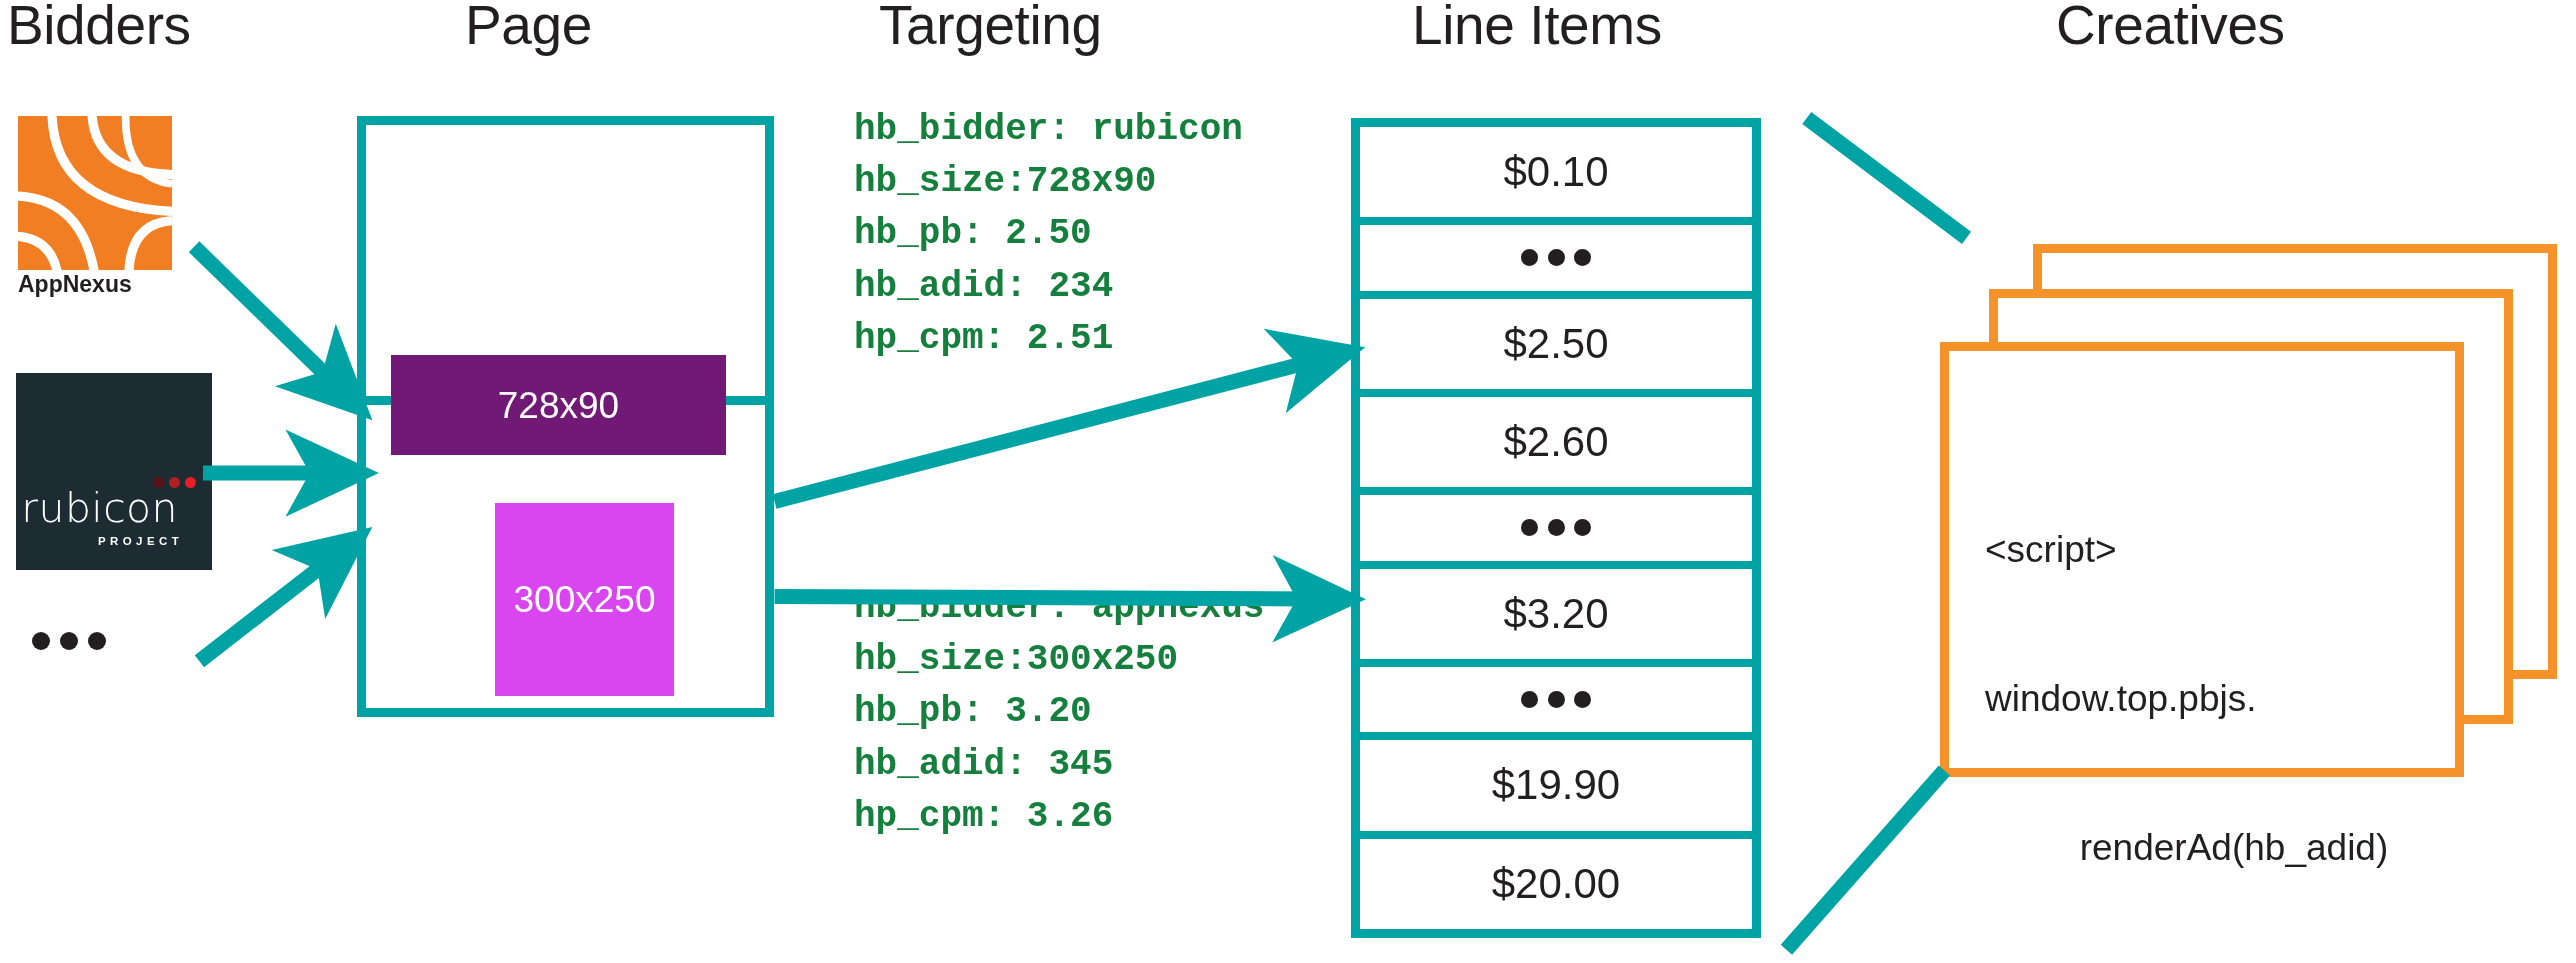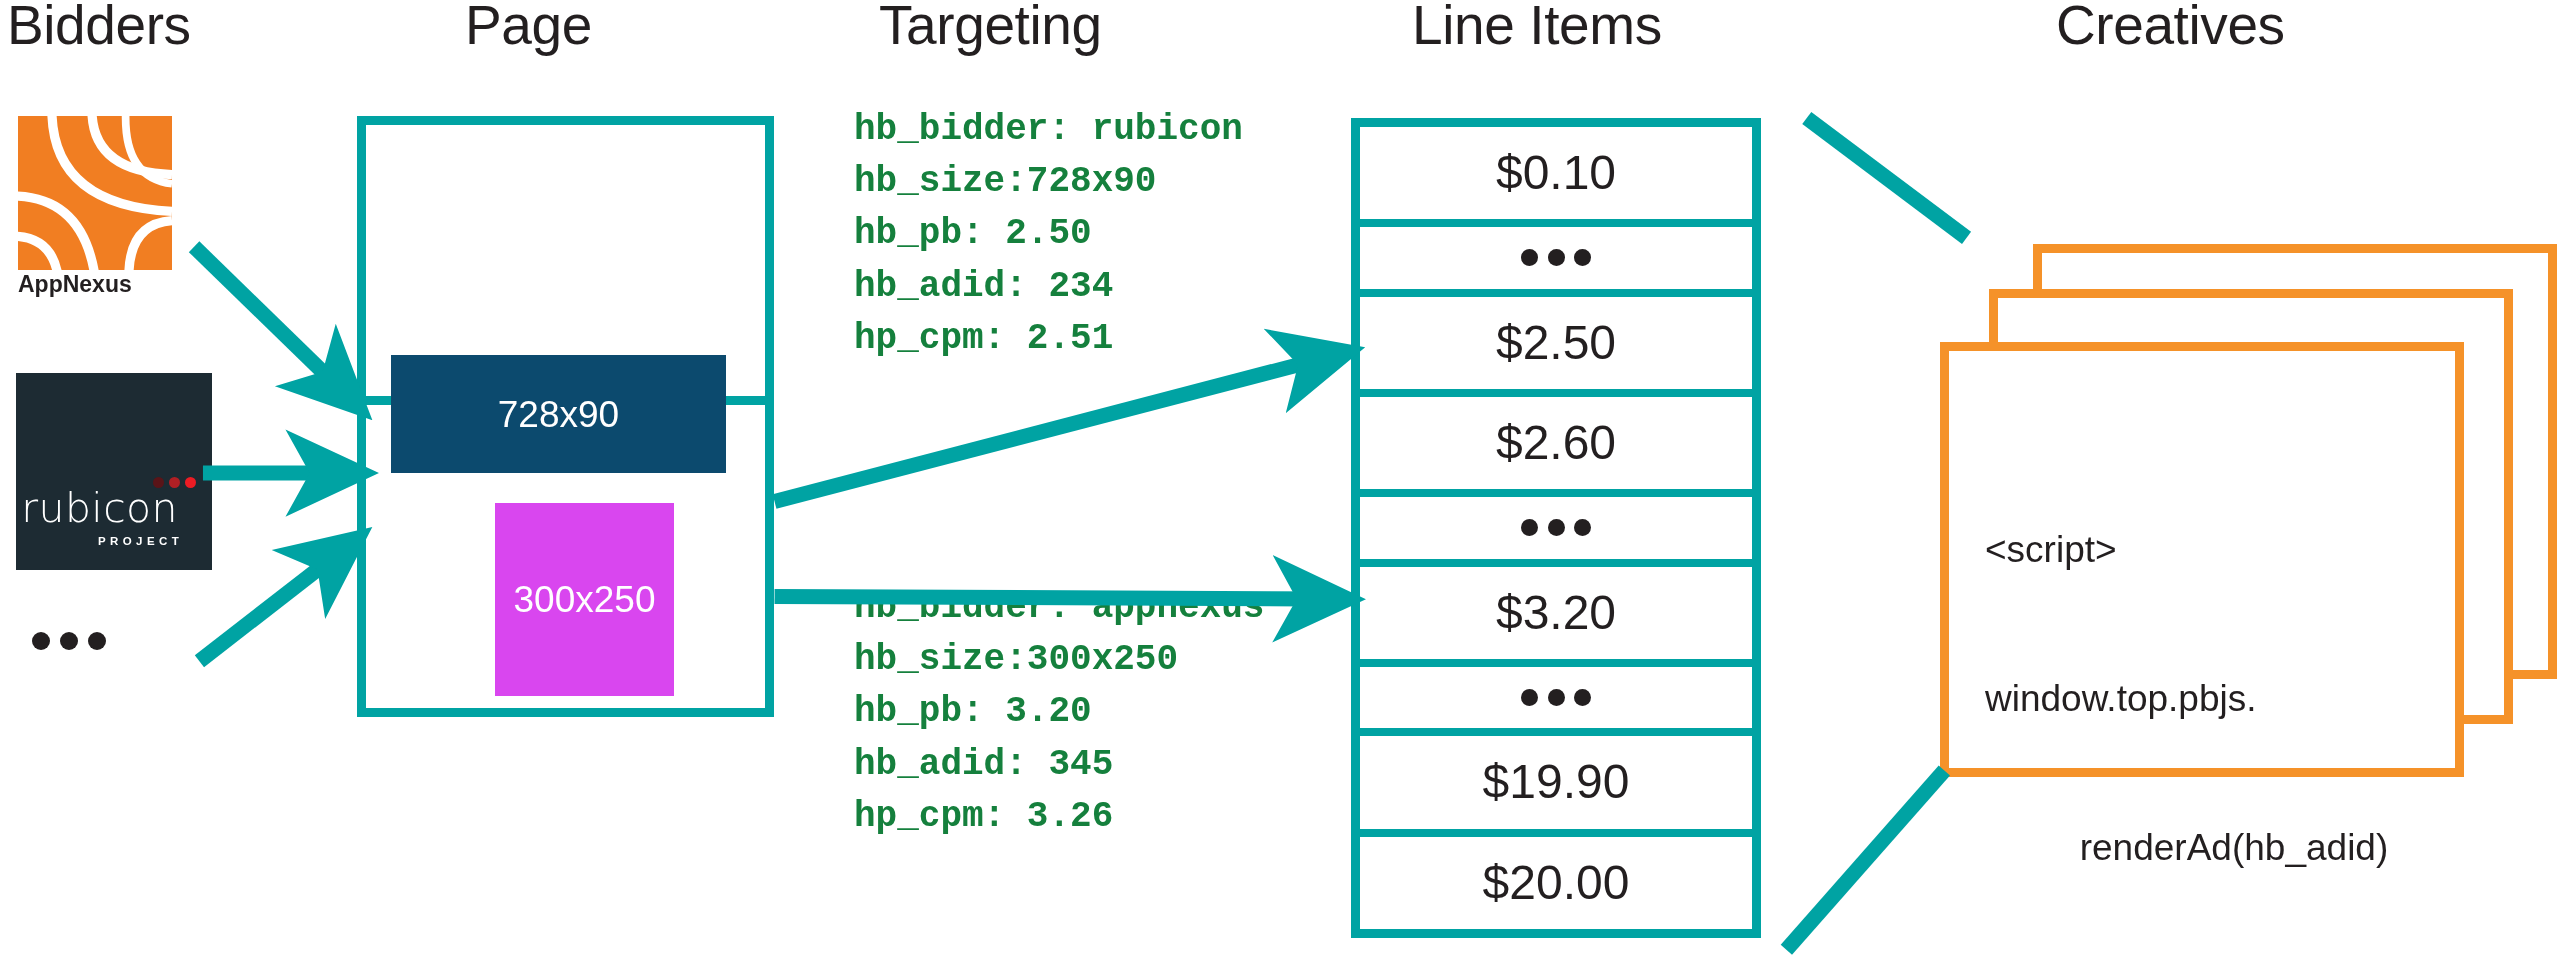--- a/index.html
+++ b/index.html
@@ -134,22 +134,22 @@
     height: 408px;
     border: 9.8px solid #00a3a3;
     border-top: none;
     box-sizing: border-box;
   }
   #slot-728 {
     position: absolute;
     left: 391px;
     top: 355px;
     width: 335px;
-    height: 118px;
-    background: #0c4a6e;
+    height: 100px;
+    background: #701a75;
     color: #ffffff;
     font-size: 37px;
     display: flex;
     align-items: center;
     justify-content: center;
     line-height: 1;
   }
   #slot-300 {
     position: absolute;
     left: 495px;
@@ -192,21 +192,21 @@
     display: flex;
     flex-direction: column;
     gap: 8px;
   }
   .line-item {
     flex: 1 1 auto;
     background: #ffffff;
     display: flex;
     align-items: center;
     justify-content: center;
-    font-size: 48px;
+    font-size: 42px;
     color: #231f20;
     line-height: 1;
   }
   .line-item.dots {
     font-size: 0;
   }
   .line-item.dots::after {
     content: "";
   }
   .dots-inner {

